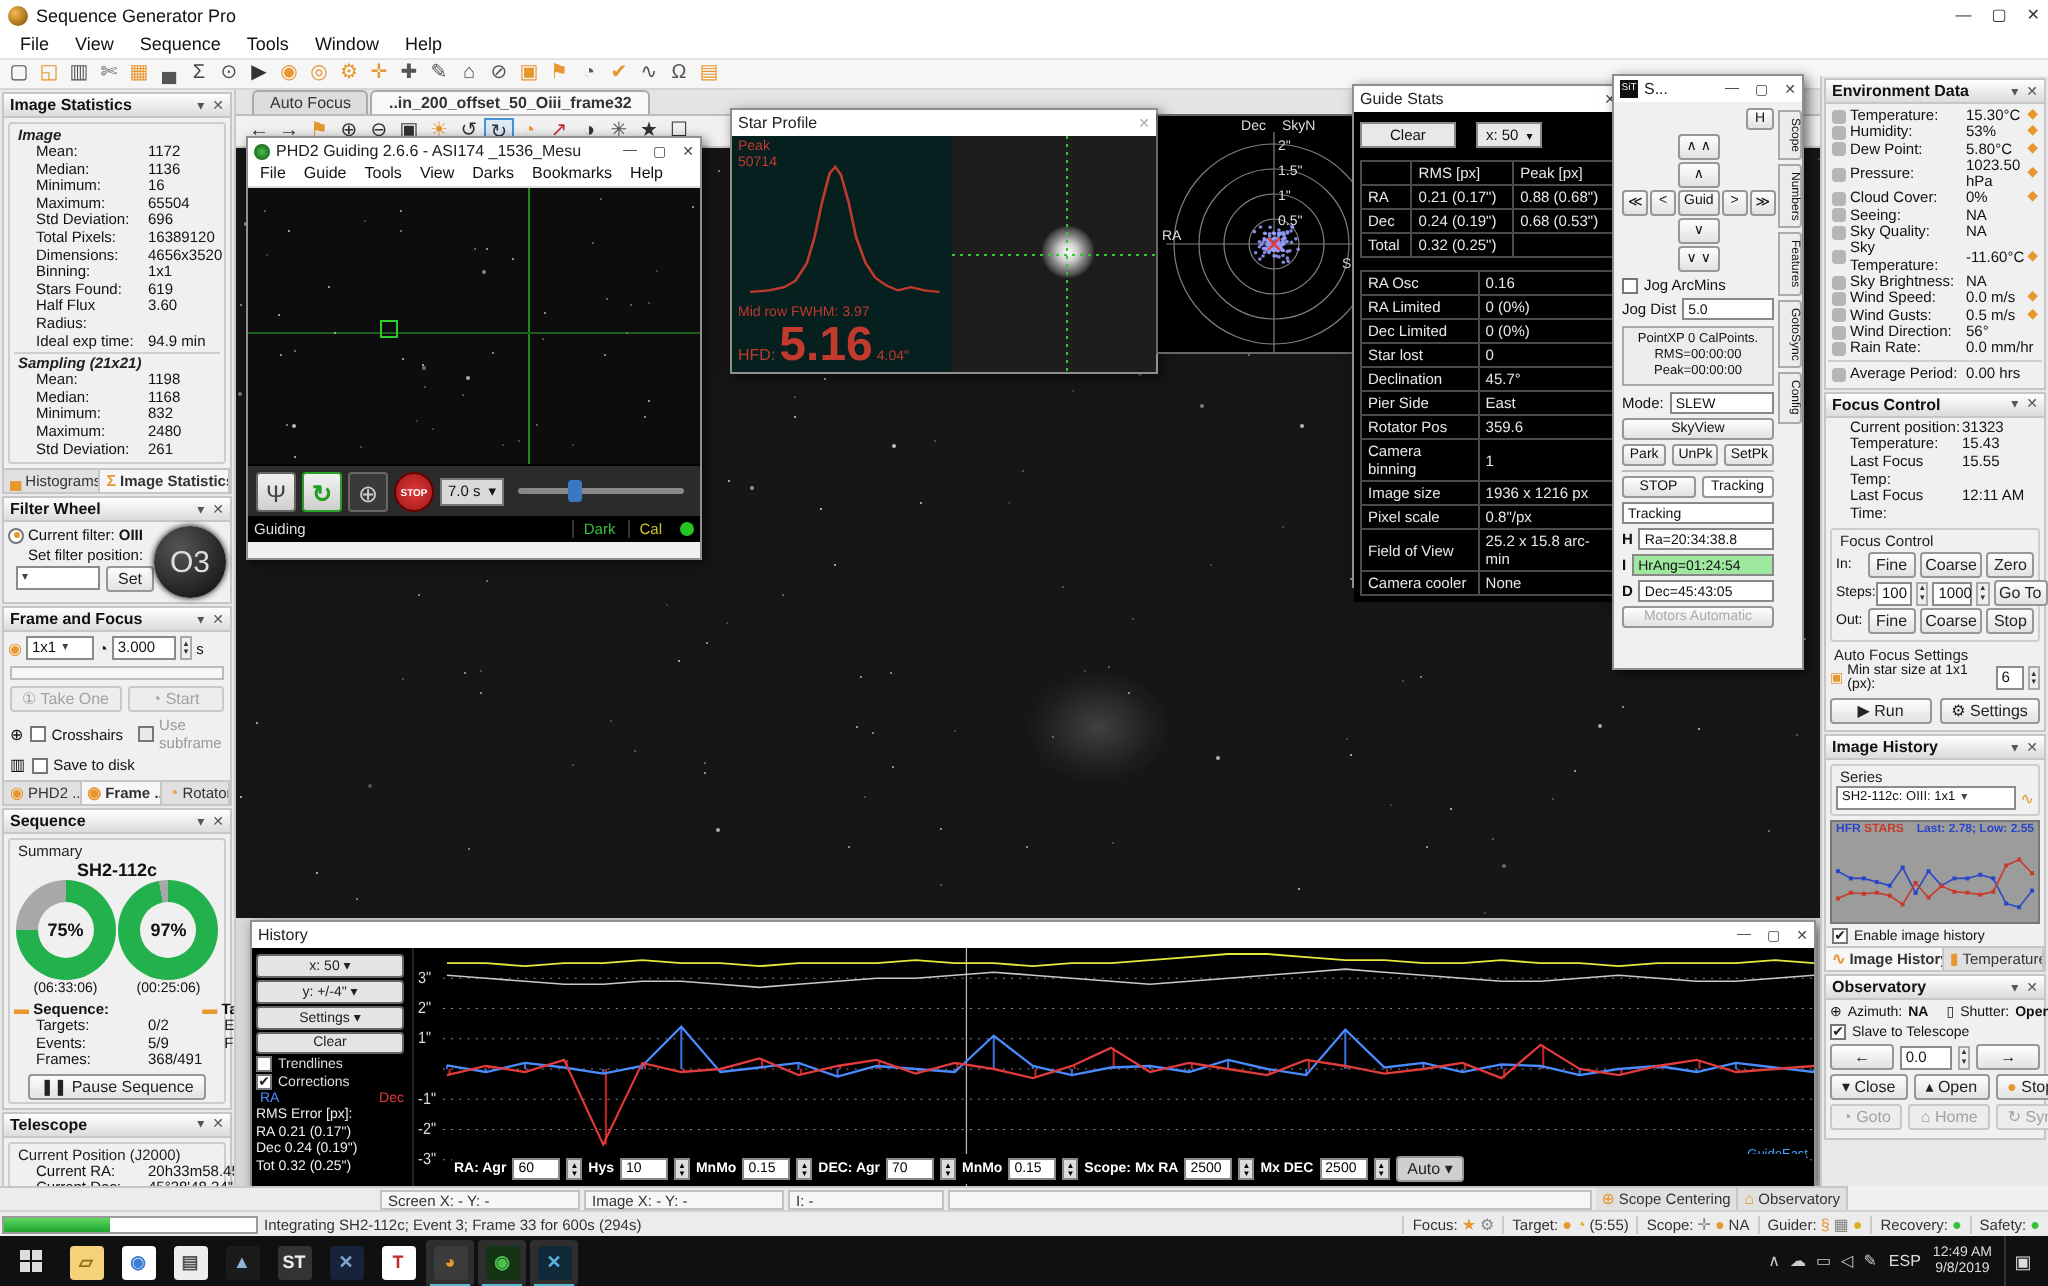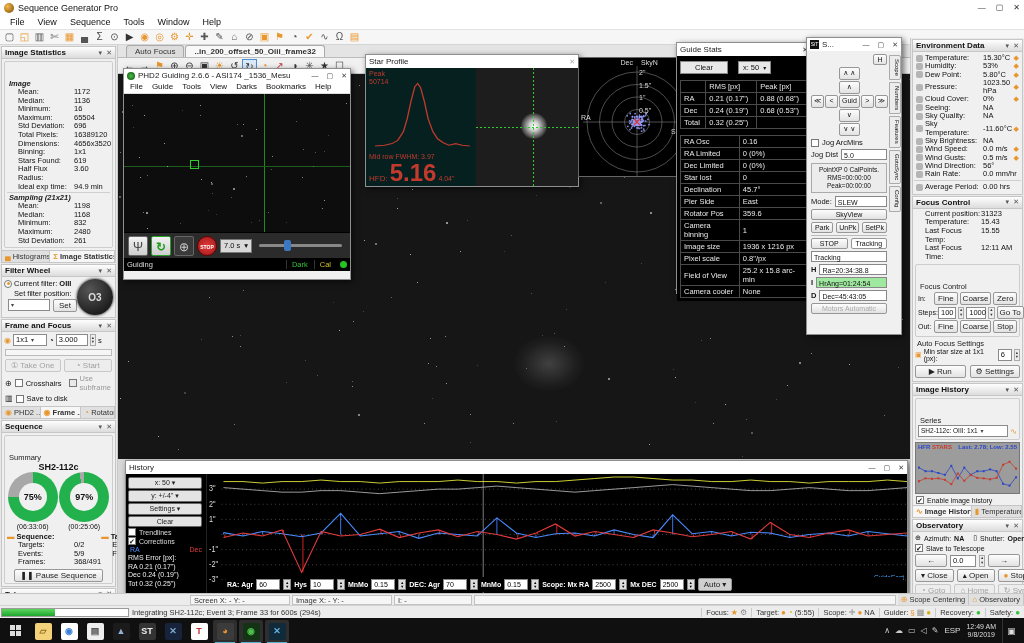--- a/index.html
+++ b/index.html
@@ -17,21 +17,21 @@
 .tbtn.sel{border:1px solid #4a90d4;background:#dce9f7}
 
 .g-caret::before{content:"▾"}.g-x::before{content:"✕"}.g-min::before{content:"—"}.g-max::before{content:"▢"}
 .g-up::before{content:"▴"}.g-dn::before{content:"▾"}.g-l::before{content:"←"}.g-r::before{content:"→"}
 
 .ldock{position:absolute;left:0;top:45px;width:118px;height:548px;background:#e9e9e9;border-right:1px solid #c9c9c9;overflow:hidden}
 .rdock{position:absolute;left:910px;top:38px;width:114px;height:555px;background:#e9e9e9;border-left:1px solid #c9c9c9;overflow:hidden}
 .panel{background:#f0f0f0;border:1px solid #c6c6c6;margin:1px}
 .panel-h{height:12px;background:linear-gradient(#fefefe,#dcdcdc);border-bottom:1px solid #c6c6c6;display:flex;align-items:center;font-weight:bold;font-size:8px;padding:0 3px}
 .ph-btns{margin-left:auto;display:flex;gap:4px;font-size:7px;color:#555;font-weight:normal}
-.group{border:1px solid #cdcdcd;border-radius:2px;margin:2px;padding:17px 2px 2px}
+.group{border:1px solid #cdcdcd;border-radius:2px;margin:2px;padding:1px 2px 2px}
 .glabel{font-weight:bold;font-style:italic;font-size:7.5px;padding:0 2px;color:#222}
 .glabel2{font-size:7.5px;color:#222;padding:0 2px}
 .kv{display:flex;font-size:7.5px;line-height:8.6px;padding-left:11px}
 .kv .k{width:56px;flex:none}
 .kv .v{flex:1}
 .env-row{display:flex;font-size:7.5px;line-height:8.3px;align-items:center;padding:0 2px}
 .env-row .mi{width:7px;height:7px;background:#b5b5b5;border-radius:2px;margin-right:2px;flex:none}
 .env-row .k{width:58px;flex:none}
 .env-row .v{flex:1}
 .env-row .dia{color:#e8962e;font-size:7px}
@@ -125,21 +125,21 @@
 .hist-cbrow{display:flex;align-items:center;gap:3px;font-size:7px;margin:1px 0}
 .hist-legend{display:flex;justify-content:space-between;font-size:7px;margin:1px 2px}
 .hist-rms{font-size:7px;line-height:8.5px;color:#eee}
 .hist-graph{flex:1;position:relative;border-left:1px solid #222}
 .hist-params{position:absolute;left:100px;bottom:1px;right:4px;display:flex;align-items:center;gap:3px;color:#fff;font-size:7px;background:#000;padding:1px}
 .hist-params .plabel{font-weight:bold;white-space:nowrap}
 .hist-params .pinput{background:#fff;color:#000;border:1px solid #888;min-width:24px;padding:0 2px;height:11px;line-height:10px;font-size:7px}
 .hist-params .pstep{display:inline-flex;flex-direction:column;font-size:4px;line-height:4px;color:#000;background:#ddd;border:1px solid #888;height:11px;justify-content:center;padding:0 1px}
 .guideeast{position:absolute;right:3px;bottom:14px;color:#4aa3ff;font-size:6.5px}
 
-.sbar1{position:absolute;left:0;top:593px;width:1024px;height:12px;background:#ececec;border-top:1px solid #c6c6c6;display:flex;align-items:center;font-size:7.5px;color:#333}
+.sbar1{position:absolute;left:0;top:593px;width:924px;height:12px;background:#ececec;border-top:1px solid #c6c6c6;display:flex;align-items:center;font-size:7.5px;color:#333}
 .sfield{border:1px solid #c2c2c2;background:#f6f6f6;height:10px;line-height:9px;padding:0 3px;margin-right:2px}
 .sbar2{position:absolute;left:0;top:605px;width:1024px;height:13px;background:#ececec;border-top:1px solid #d2d2d2;display:flex;align-items:center;font-size:7.5px;color:#333}
 .pbar{width:128px;height:9px;border:1px solid #9a9a9a;background:#fff;margin:0 3px 0 1px;position:relative}
 .pbar .fill{position:absolute;left:0;top:0;bottom:0;background:linear-gradient(#5ed65e,#1fa52f)}
 .cluster{display:flex;align-items:center;gap:2px;border-left:1px solid #c9c9c9;padding:0 4px;white-space:nowrap}
 .cluster .ci{font-size:8px}
 
 .taskbar{position:absolute;left:0;top:618px;width:1024px;height:25px;background:#101010;display:flex;align-items:center;color:#ddd}
 .tb-start{width:30px;height:25px;display:flex;align-items:center;justify-content:center}
 .tb-start .w{display:grid;grid-template-columns:5px 5px;grid-template-rows:5px 5px;gap:1px}
@@ -309,21 +309,21 @@
             <span class="rad on"></span>
             <span>Current filter:</span>
             <b>OIII</b>
           </div>
           <div style="font-size:7.5px;margin:1px 0 1px 10px">Set filter position:</div>
           <div style="display:flex;gap:3px;margin-left:4px">
             <span class="drop" style="width:42px"></span>
             <span class="btn">Set</span>
           </div>
         </div>
-        <div style="width:36px;height:36px;border-radius:50%;background:radial-gradient(circle at 35% 30%,#555,#0a0a0a);color:#ddd;display:flex;align-items:center;justify-content:center;font-size:10px;font-weight:bold;box-shadow:0 0 3px #000">
+        <div style="width:36px;height:36px;border-radius:50%;background:radial-gradient(circle at 35% 30%,#555,#0a0a0a);color:#ddd;display:flex;align-items:center;justify-content:center;font-size:15px;font-weight:normal;box-shadow:0 0 3px #000">
             <span>O3</span>
           </div>
       </div>
     </div>
 
     <div class="panel">
       <div class="panel-h">
           <span>Frame and Focus</span>
         <span class="ph-btns">
             <span class="g-caret"></span>

